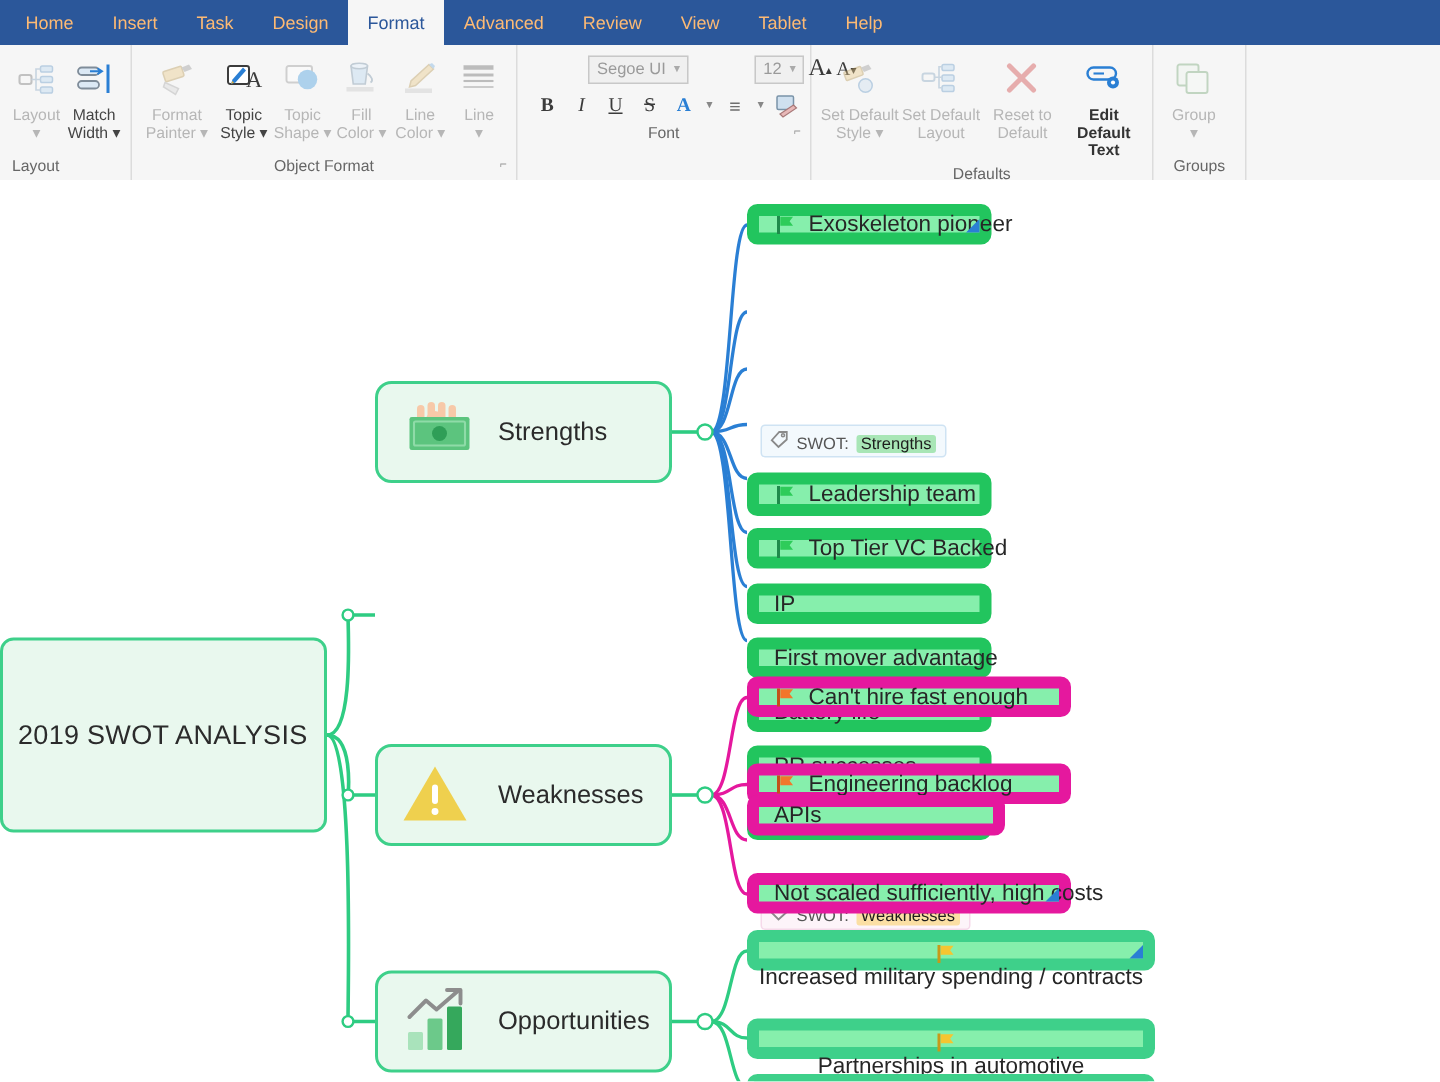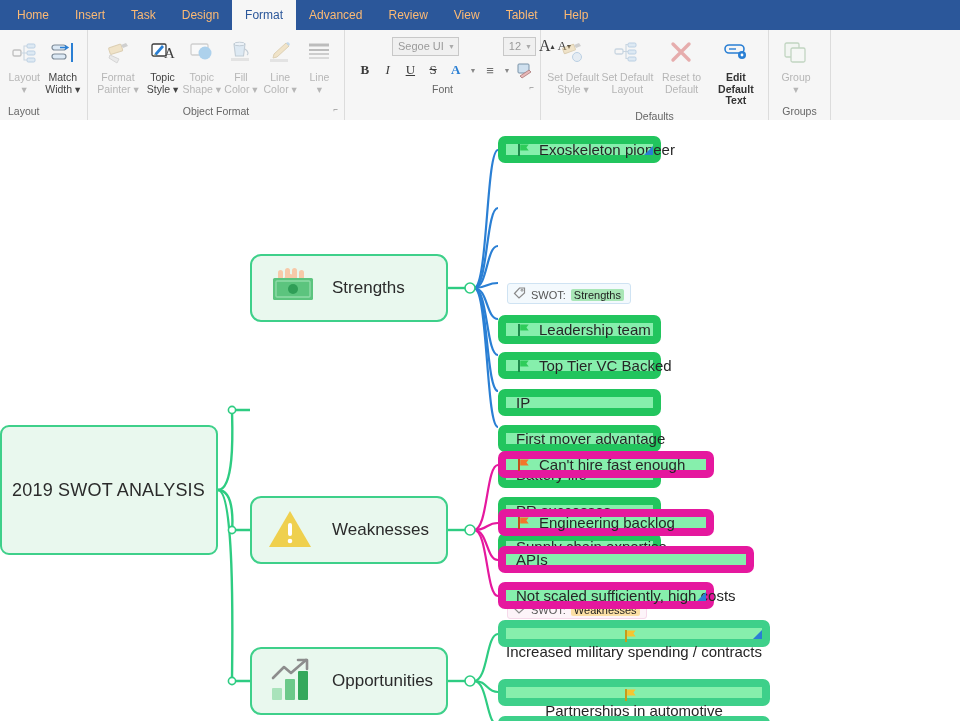--- a/index.html
+++ b/index.html
@@ -536,21 +536,21 @@
   <div class="node n-weak" style="left:498px; top:389px; width:216px; height:27px">
     <span class="flag">
       <svg width="15" height="15" viewBox="0 0 15 15">
           <path d="M3 2v12" stroke="#c1531a" stroke-width="2"></path>
           <path d="M4.2 2.5h8.5l-2.3 3 2.3 3H4.2z" fill="#f2762a"></path>
         </svg>
     </span>
     <span>Engineering backlog</span>
   </div>
 
-  <div class="node n-weak" style="left:498px; top:426px; width:256px; height:27px">
+  <div class="node n-weak" style="left:498px; top:410px; width:172px; height:27px">
     <span>APIs</span>
   </div>
 
   <div class="node n-weak" style="left:498px; top:462px; width:216px; height:27px">
     <span>Not scaled sufficiently, high costs</span>
     <span class="fold w"></span>
   </div>
 
   <div class="node n-opp" style="left:498px; top:500px; width:272px; height:27px">
     <span class="flag">

